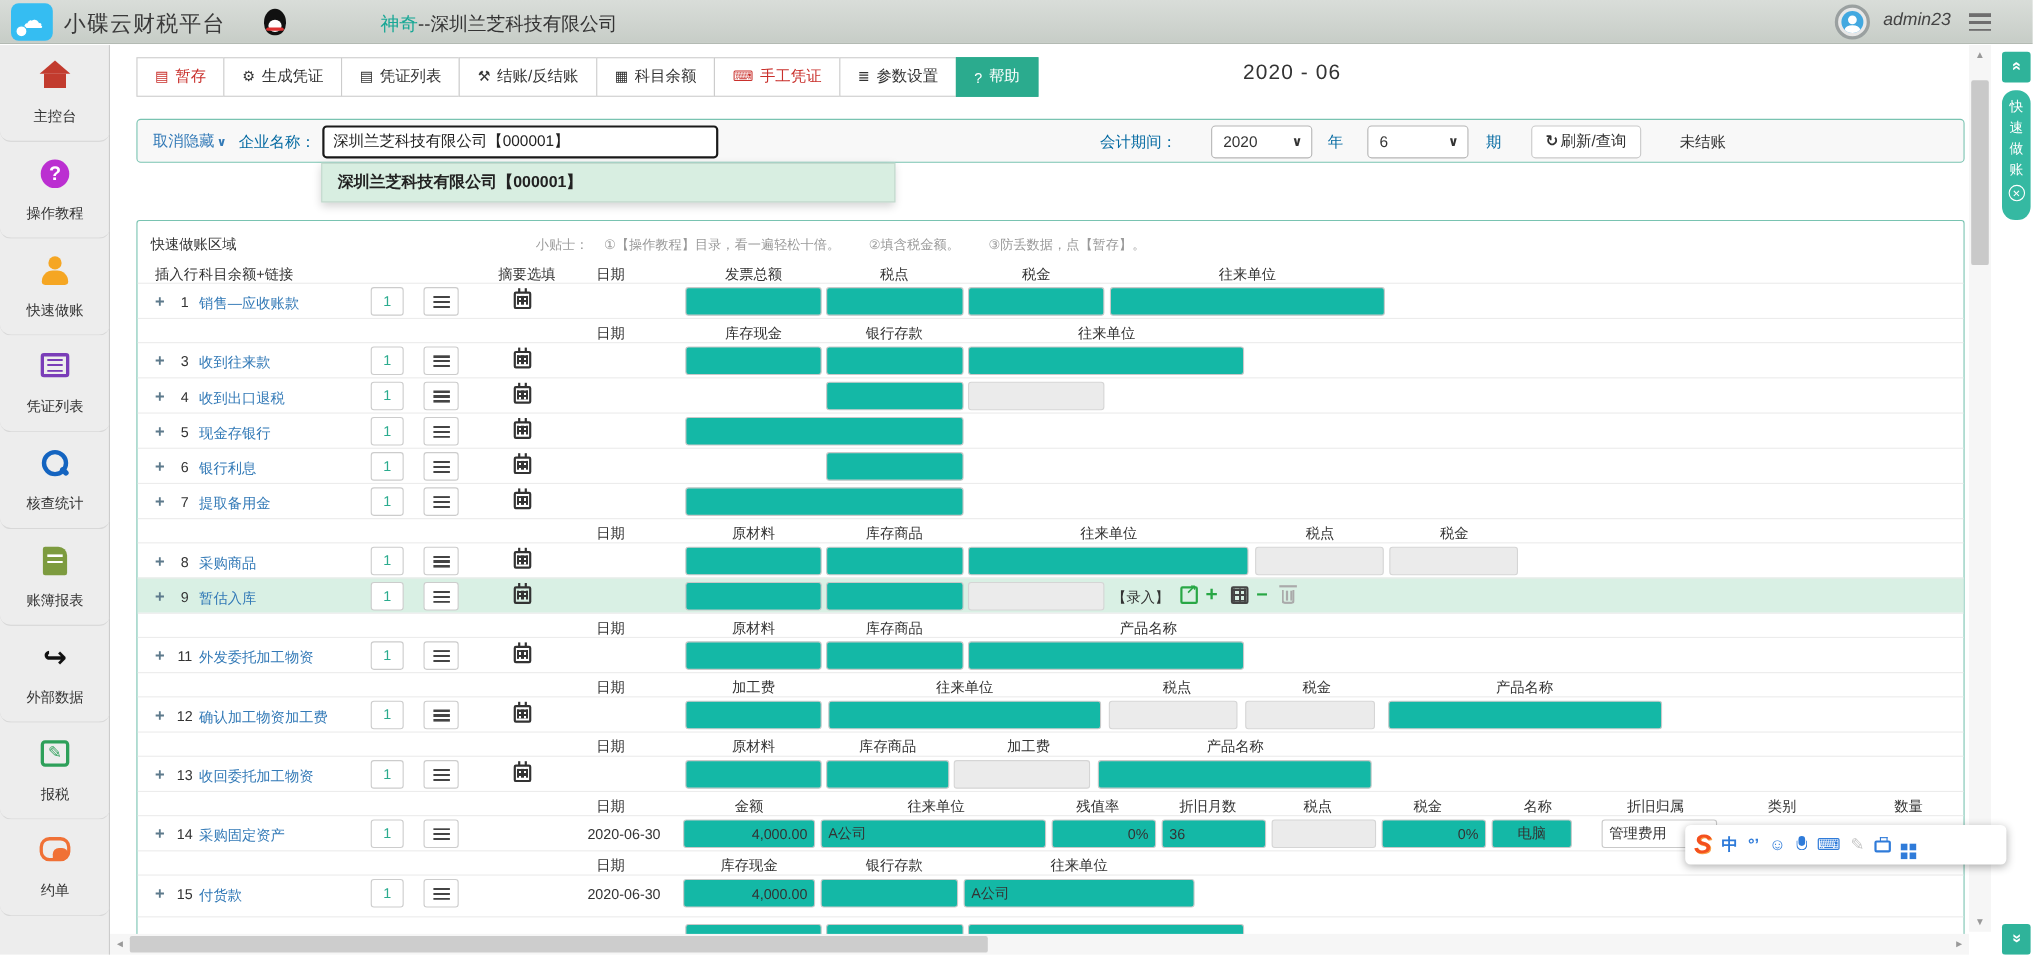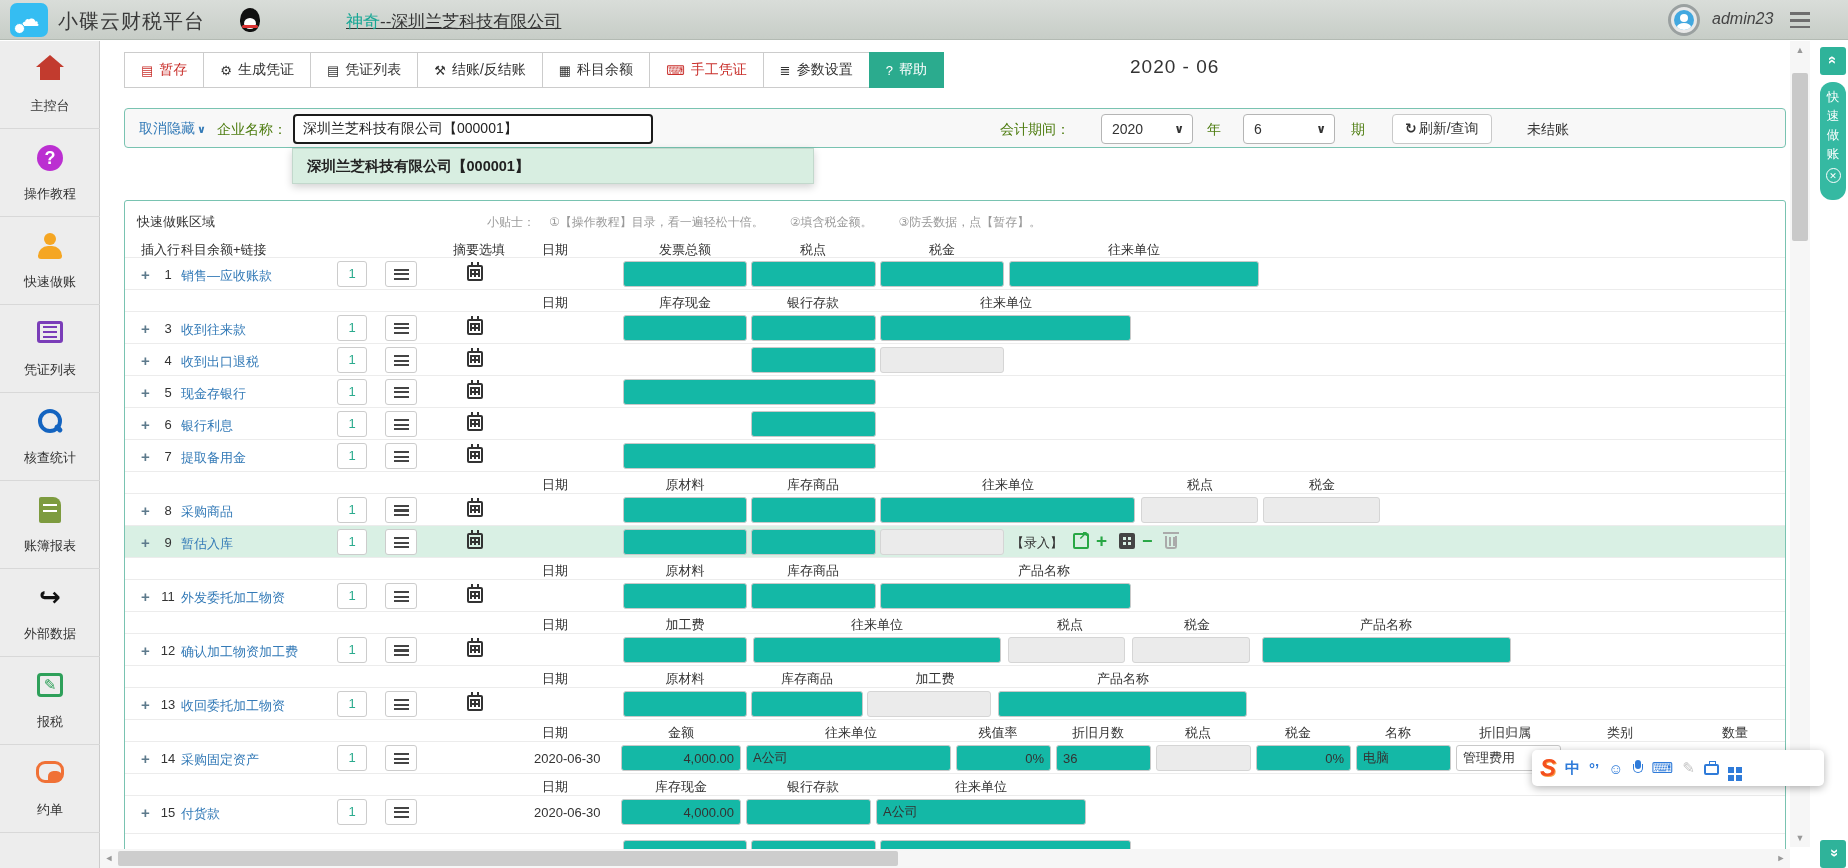--- a/index.html
+++ b/index.html
@@ -14,39 +14,39 @@
     border-radius:7px; color:#fff; font-size:21px; text-align:center; line-height:32px; }
   #logo::after { content:""; position:absolute; left:4px; bottom:3px; width:9px; height:9px;
     border-radius:50%; background:#fff; border:1.5px solid #35bdf2; }
   #app-title { position:absolute; left:58px; top:8px; font-size:20px; color:#3a3a3a; letter-spacing:1px; }
   .qq { position:absolute; left:240px; top:8px; width:20px; height:24px; background:#111;
     border-radius:50% 50% 45% 45%; }
   .qq::before { content:""; position:absolute; left:4px; top:10px; width:12px; height:11px;
     background:#fff; border-radius:50%; }
   .qq::after { content:""; position:absolute; left:2px; top:17px; width:16px; height:3px;
     background:#d33; border-radius:2px; }
-  #company-line { position:absolute; left:346px; top:10px; font-size:17px; color:#333;text-decoration:underline; }
+  #company-line { position:absolute; left:346px; top:10px; font-size:17px; color:#333; }
   #company-line .magic { color:#18a795; }
   #avatar { position:absolute; left:1668px; top:4px; width:32px; height:32px; border-radius:50%;
     background:#e8e8e8; border:3px solid #9aa0a0; }
   #avatar .head { position:absolute; left:3px; top:3px; width:20px; height:20px; background:#42a8e0;
     border-radius:50%; overflow:hidden; }
   #avatar .head::before { content:""; position:absolute; left:6px; top:4px; width:8px; height:8px;
     background:#fff; border-radius:50%; }
   #avatar .head::after { content:""; position:absolute; left:3px; top:13px; width:14px; height:8px;
     background:#fff; border-radius:50% 50% 0 0; }
   #username { position:absolute; left:1712px; top:10px; font-size:16px; color:#444;font-style:italic; }
   #menu-icon { position:absolute; left:1790px; top:12px; width:20px; height:16px;
     background:repeating-linear-gradient(#6e6e6e 0 3px, transparent 3px 7px); cursor:pointer; }
 
   
   #sidebar { position:absolute; left:0; top:41px; width:100px; height:827px; background:#ededed;
     border-right:1px solid #ccc; }
   .side-item { position:relative; width:100px; height:88px; border-bottom:1px solid #d8d8d8;
-    text-align:center; cursor:pointer; }
+    text-align:center; cursor:pointer;border-radius:10px; }
   .side-item .lbl { position:absolute; left:0; right:0; top:56px; font-size:13px; color:#333; }
   .sico { position:absolute; left:50%; top:16px; transform:translateX(-50%); }
   .si-home { width:28px; height:24px; }
   .si-home::before { content:""; position:absolute; left:0; top:10px; width:0; height:0;
     border-left:14px solid transparent; border-right:14px solid transparent; border-top:0;
     border-bottom:12px solid #c23b2e; top:-2px; }
   .si-home::after { content:""; position:absolute; left:4px; top:10px; width:20px; height:13px; background:#c23b2e; }
   .si-q { width:26px; height:26px; border-radius:50%; background:#bb2fd1; color:#fff;
     font-size:18px; font-weight:bold; line-height:26px; }
   .si-user { width:26px; height:26px; }
@@ -82,21 +82,21 @@
   .tbtn.red { color:#c9302c; }
   .tbtn.teal { background:#2bab8e; border-color:#2bab8e; color:#fff; }
   .tbtn .ti { font-size:13px; }
   #period { position:absolute; left:1130px; top:56px; font-size:19px; color:#333; letter-spacing:1px; }
 
   
   #filterbar { position:absolute; left:124px; top:108px; width:1662px; height:40px;
     background:#f8f8f8; border:1px solid #79c3b1; border-radius:4px; }
   #filterbar .flink { position:absolute; left:14px; top:11px; color:#337ab7; font-size:14px; cursor:pointer; }
   #filterbar .flink b { font-size:11px; margin-left:2px; }
-  .flabel { position:absolute; top:12px; font-size:14px; color:#4d7c0f;text-align:center; }
+  .flabel { position:absolute; top:12px; font-size:14px; color:#0369a1;text-align:center; }
   #company-input { position:absolute; left:168px; top:5px; width:360px; height:30px;
     border:2px solid #1a1a1a; border-radius:4px; padding:0 8px; font-size:14px; color:#222;
     font-family:inherit; background:#fff; }
   .selbox { position:absolute; top:5px; width:92px; height:30px; background:#fff;
     border:1px solid #b5b5b5; border-radius:4px; font-size:14px; color:#333; line-height:28px;
     padding-left:10px; cursor:pointer; }
   .selbox i { position:absolute; right:8px; top:0; font-style:normal; font-weight:bold; font-size:12px; }
   #refresh-btn { position:absolute; left:1267px; top:5px; height:30px; padding:0 12px; background:#fff;
     border:1px solid #c9c9c9; border-radius:4px; font-size:14px; color:#333; cursor:pointer;
     font-family:inherit; }
@@ -502,21 +502,21 @@
           <a class="rname">采购固定资产</a>
           <div class="badge">1</div>
           <div class="menubtn"></div>
           <span class="dtext">2020-06-30</span>
           <input class="finput ar" value="4,000.00" style="left: 496px; width: 120px;">
           <input class="finput" value="A公司" style="left: 621px; width: 205px;">
           <input class="finput ar" value="0%" style="left: 831px; width: 95px;">
           <input class="finput" value="36" style="left: 931px; width: 95px;">
           <input class="finput dis" disabled="" value="" style="left: 1031px; width: 95px;">
           <input class="finput ar" value="0%" style="left: 1131px; width: 95px;">
-          <input class="finput" value="电脑" style="left: 1231px; width: 95px;">
+          <input class="finput" value="电脑" style="left: 1231px; width: 73px; text-align: center;">
           <div class="fsel" style="left: 1331px; width: 105px;"><span>管理费用</span><i>∨</i></div>
           <span class="ftext" style="left: 1441px;">办公</span>
         </div>
         <div class="trow sep" style="top: 572px; height: 22px;">
           <span class="shlab" style="left: 430px;">日期</span>
           <span class="shlab" style="left: 556px;">库存现金</span>
           <span class="shlab" style="left: 688px;">银行存款</span>
           <span class="shlab" style="left: 856px;">往来单位</span>
         </div>
         <div class="trow sep" style="top: 594px; height: 32px;">

